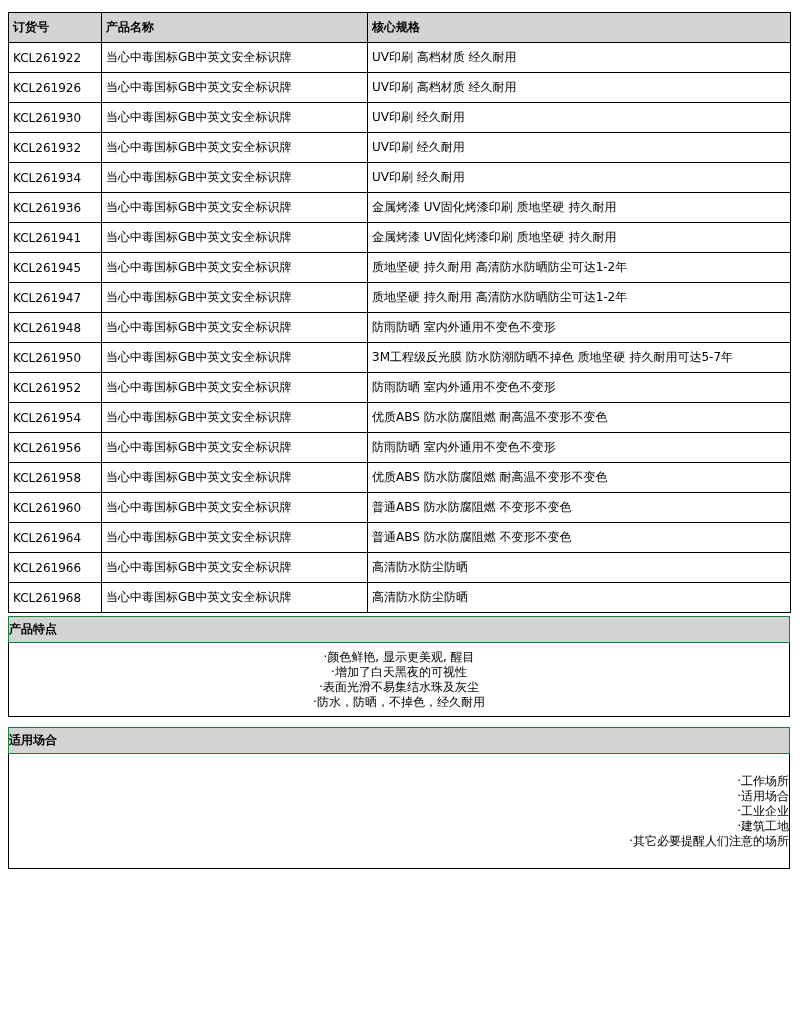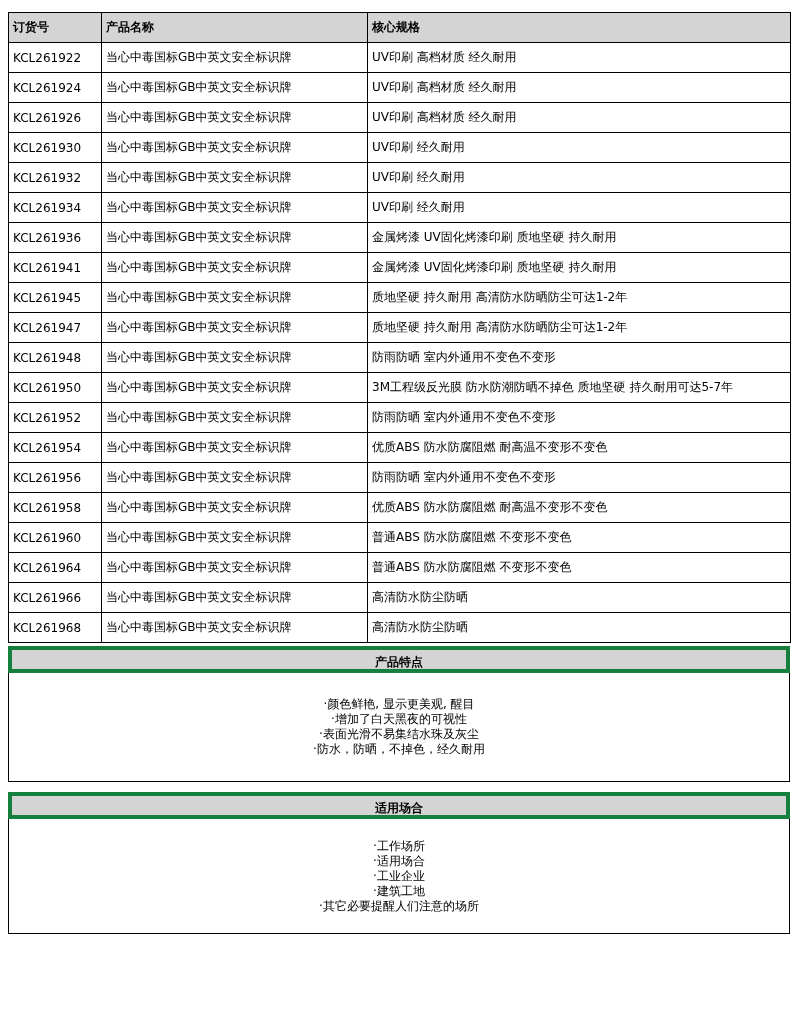--- a/index.html
+++ b/index.html
@@ -37,43 +37,42 @@
     overflow: hidden;
   }
   .spec-table th {
     background: #d4d4d4;
     font-weight: bold;
   }
   .panel { width: 782px; }
   .panel-first { margin-top: 3px; }
   .panel-gap { margin-top: 10px; }
   .panel-bar {
-    border: 4px solid #15803d;
+    border: 1px solid #15803d;
     background: #d4d4d4;
     height: 27px;
     line-height: 25px;
-    text-align: center;
     font-size: 12px;
     font-weight: bold;
   }
   .panel-body {
     border: 1px solid #000000;
     border-top: none;
     display: flex;
     flex-direction: column;
     justify-content: center;
     align-items: center;
     font-size: 12px;
   }
   .panel-body .list-line {
     line-height: 15px;
     text-align: center;
   }
-  .features-body { height: 109px; }
-  .occasions-body { height: 115px; }
+  .features-body { height: 74px; }
+  .occasions-body { height: 115px; align-items: flex-end; }
 </style>
 </head>
 <body>
 
 <div class="page">
 
   <table class="spec-table">
     <colgroup>
       <col class="c1">
         <col class="c2">
@@ -86,25 +85,20 @@
         <th>核心规格</th>
       </tr>
     </thead>
     <tbody>
         <tr>
           <td>KCL261922</td>
           <td>当心中毒国标GB中英文安全标识牌</td>
           <td>UV印刷 高档材质 经久耐用</td>
         </tr>
         <tr>
-          <td>KCL261924</td>
-          <td>当心中毒国标GB中英文安全标识牌</td>
-          <td>UV印刷 高档材质 经久耐用</td>
-        </tr>
-        <tr>
           <td>KCL261926</td>
           <td>当心中毒国标GB中英文安全标识牌</td>
           <td>UV印刷 高档材质 经久耐用</td>
         </tr>
         <tr>
           <td>KCL261930</td>
           <td>当心中毒国标GB中英文安全标识牌</td>
           <td>UV印刷 经久耐用</td>
         </tr>
         <tr>

